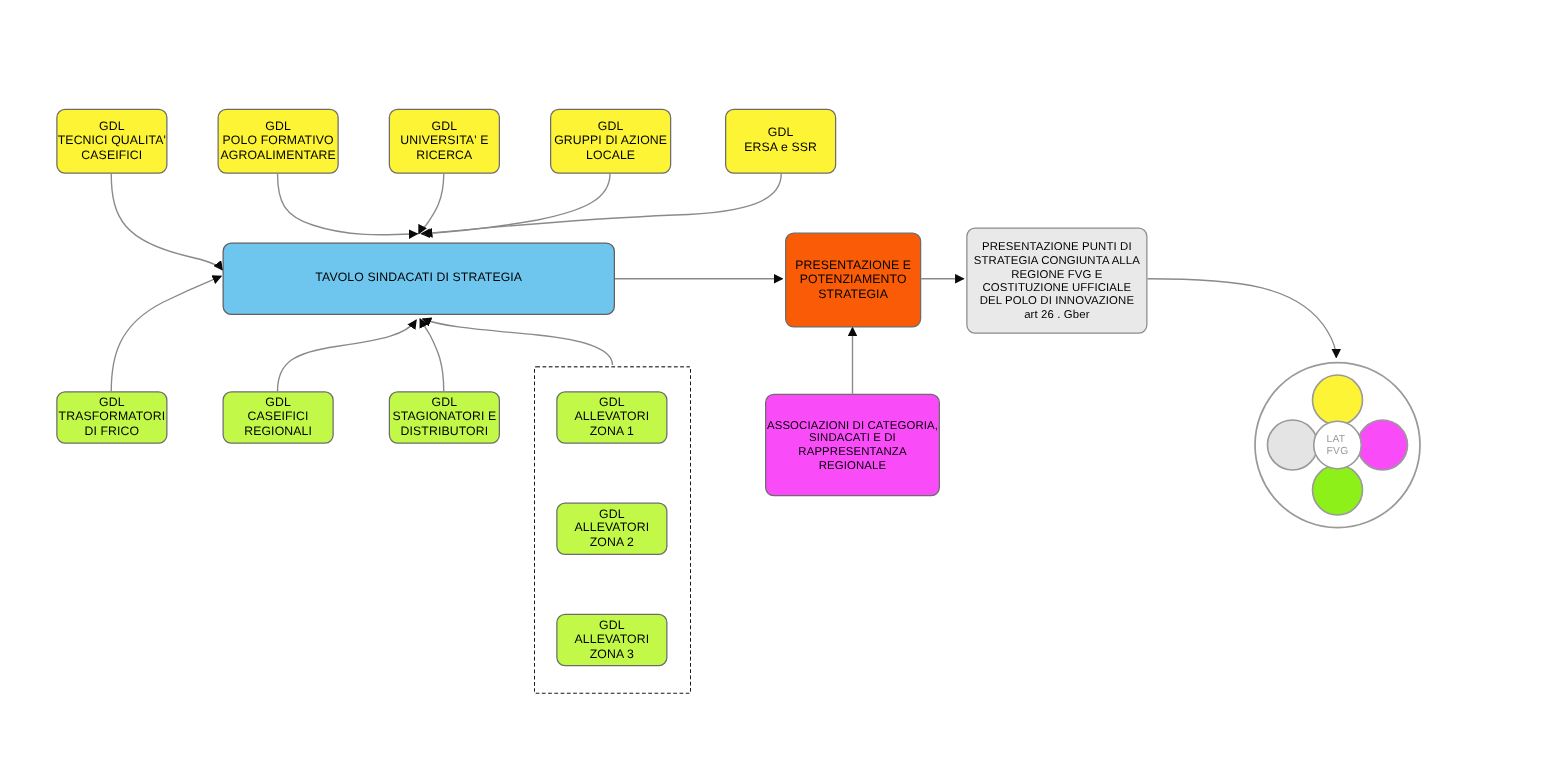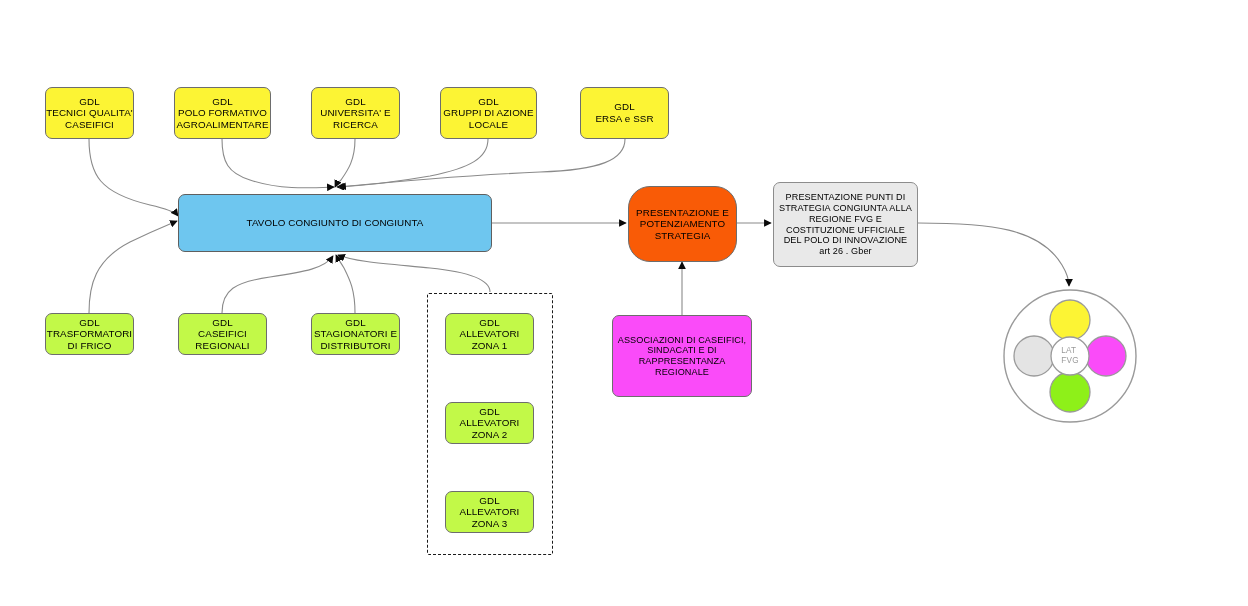--- a/index.html
+++ b/index.html
@@ -127,21 +127,21 @@
 UNIVERSITA' E
 RICERCA</div>
 
   <div class="node yellow f10" style="left:440px; top:87px; width:97px; height:52px;">GDL
 GRUPPI DI AZIONE
 LOCALE</div>
 
   <div class="node yellow f10" style="left:580px; top:87px; width:89px; height:52px;">GDL
 ERSA e SSR</div>
 
-  <div class="node blue f10" style="left:178px; top:194px; width:314px; height:58px;">TAVOLO CONGIUNTO DI CONGIUNTA</div>
+  <div class="node blue f10" style="left:178px; top:194px; width:314px; height:58px;">TAVOLO SINDACATI DI STRATEGIA</div>
 
   <div class="node green f10" style="left:45px; top:313px; width:89px; height:42px;">GDL
 TRASFORMATORI
 DI FRICO</div>
 
   <div class="node green f10" style="left:178px; top:313px; width:89px; height:42px;">GDL
 CASEIFICI
 REGIONALI</div>
 
   <div class="node green f10" style="left:311px; top:313px; width:89px; height:42px;">GDL
@@ -155,32 +155,32 @@
 ZONA 1</div>
 
   <div class="node green f10" style="left:445px; top:402px; width:89px; height:42px;">GDL
 ALLEVATORI
 ZONA 2</div>
 
   <div class="node green f10" style="left:445px; top:491px; width:89px; height:42px;">GDL
 ALLEVATORI
 ZONA 3</div>
 
-  <div class="node orange f10" style="left:628px; top:186px; width:109px; height:76px;border-radius:22px;">PRESENTAZIONE E
+  <div class="node orange f10" style="left:628px; top:186px; width:109px; height:76px;">PRESENTAZIONE E
 POTENZIAMENTO
 STRATEGIA</div>
 
   <div class="node gray f9" style="left:773px; top:182px; width:145px; height:85px;">PRESENTAZIONE PUNTI DI
 STRATEGIA CONGIUNTA ALLA
 REGIONE FVG E
 COSTITUZIONE UFFICIALE
 DEL POLO DI INNOVAZIONE
 art 26 . Gber</div>
 
-  <div class="node magenta f9" style="left:612px; top:315px; width:140px; height:82px;">ASSOCIAZIONI DI CASEIFICI,
+  <div class="node magenta f9" style="left:612px; top:315px; width:140px; height:82px;">ASSOCIAZIONI DI CATEGORIA,
 SINDACATI E DI
 RAPPRESENTANZA
 REGIONALE</div>
 
   <div class="logo-wrap">
     <svg viewBox="0 0 136 136" width="136" height="136" xmlns="http://www.w3.org/2000/svg">
       <circle cx="68" cy="68" r="66" fill="#ffffff" stroke="#9a9a9a" stroke-width="1.4"></circle>
 
       <ellipse cx="68" cy="44" rx="11" ry="7" fill="#ffffff" stroke="#9a9a9a" stroke-width="1.3"></ellipse>
       <ellipse cx="68" cy="92" rx="11" ry="7" fill="#ffffff" stroke="#9a9a9a" stroke-width="1.3"></ellipse>

